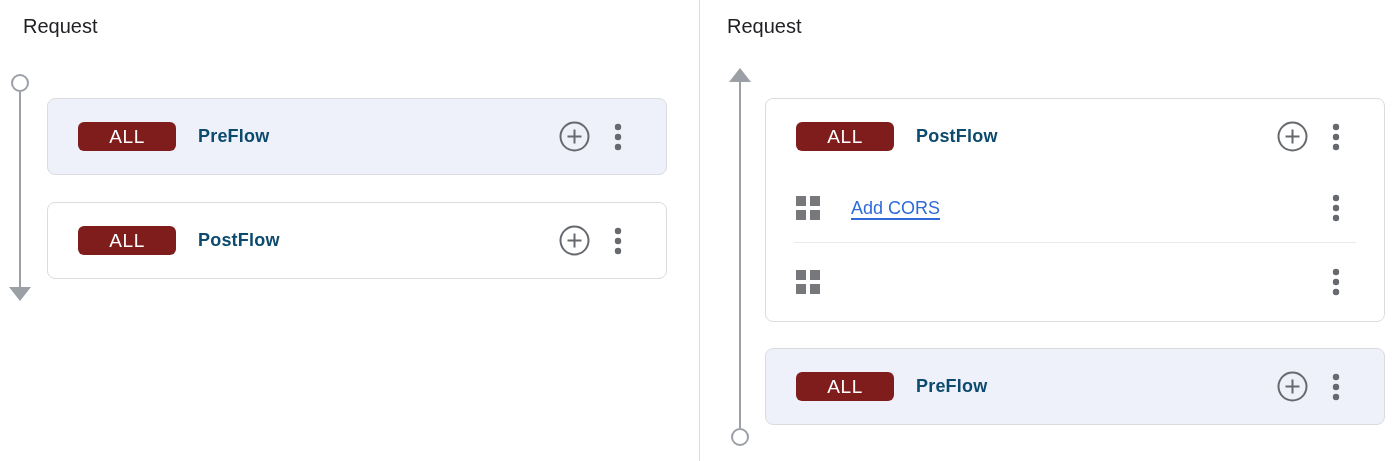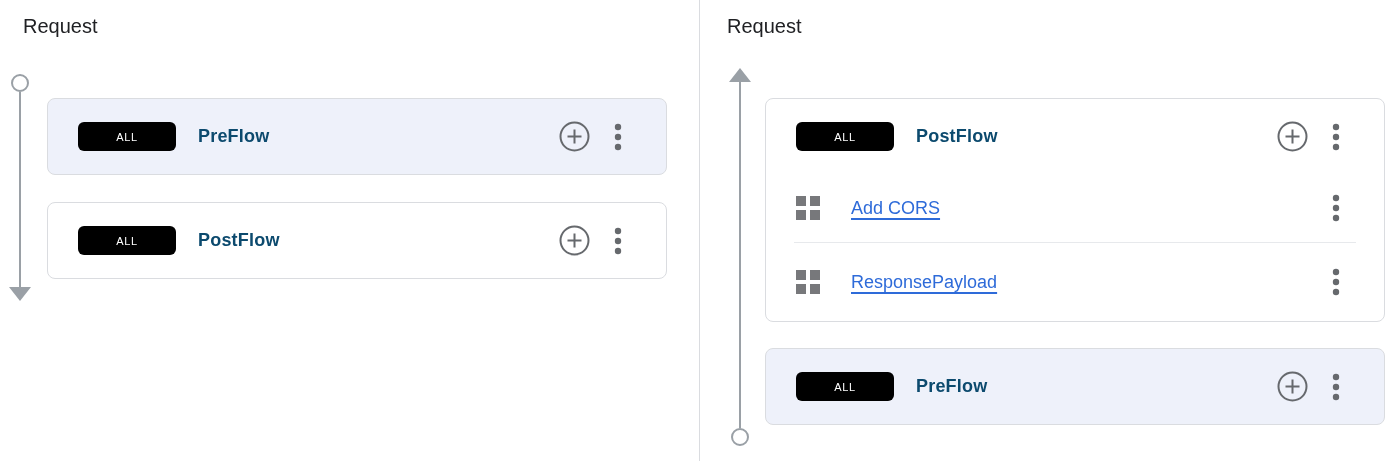--- a/index.html
+++ b/index.html
@@ -80,24 +80,24 @@
 
   .flow-header {
     display: flex;
     align-items: center;
     height: 75px;
     padding: 0 36px 0 30px;
   }
   .badge {
     flex: none;
     width: 98px; height: 29px;
-    background: #000000;
+    background: #7f1d1d;
     color: #ffffff;
     border-radius: 6px;
-    font-size: 11px;
+    font-size: 19px;
     letter-spacing: 0.6px;
     display: flex;
     align-items: center;
     justify-content: center;
   }
   .flow-name {
     margin-left: 22px;
     font-size: 18px;
     font-weight: 700;
     color: #0c4a6e;
@@ -251,21 +251,20 @@
 
     <div class="policy-divider"></div>
 
     <div class="policy-row policy-row-2">
       <span class="grid-icon">
           <span></span>
           <span></span>
           <span></span>
           <span></span>
         </span>
-      <a class="policy-link">ResponsePayload</a>
       <span class="spacer"></span>
       <button class="icon-btn btn-dots">
         <svg width="8" height="28" viewBox="0 0 8 28">
             <circle cx="4" cy="4" r="3.2" fill="#66696d"></circle>
             <circle cx="4" cy="14" r="3.2" fill="#66696d"></circle>
             <circle cx="4" cy="24" r="3.2" fill="#66696d"></circle>
           </svg>
       </button>
     </div>
   </div>

